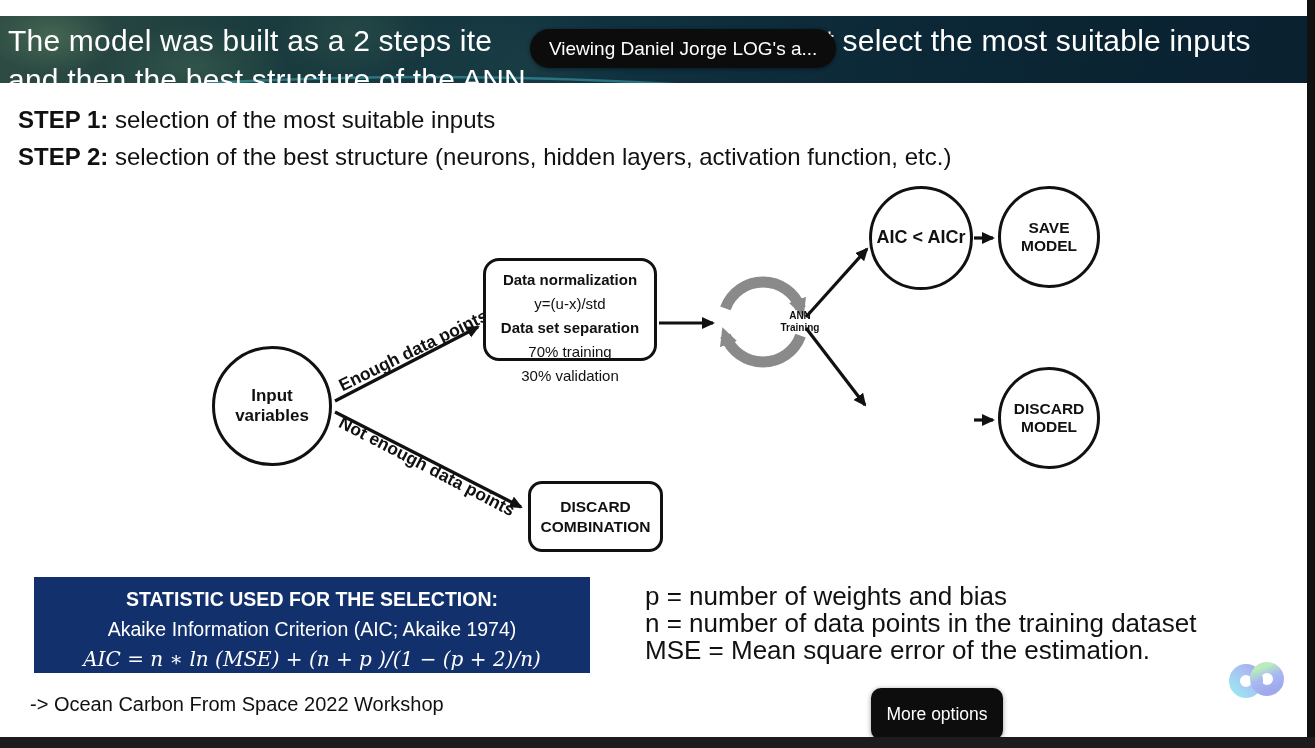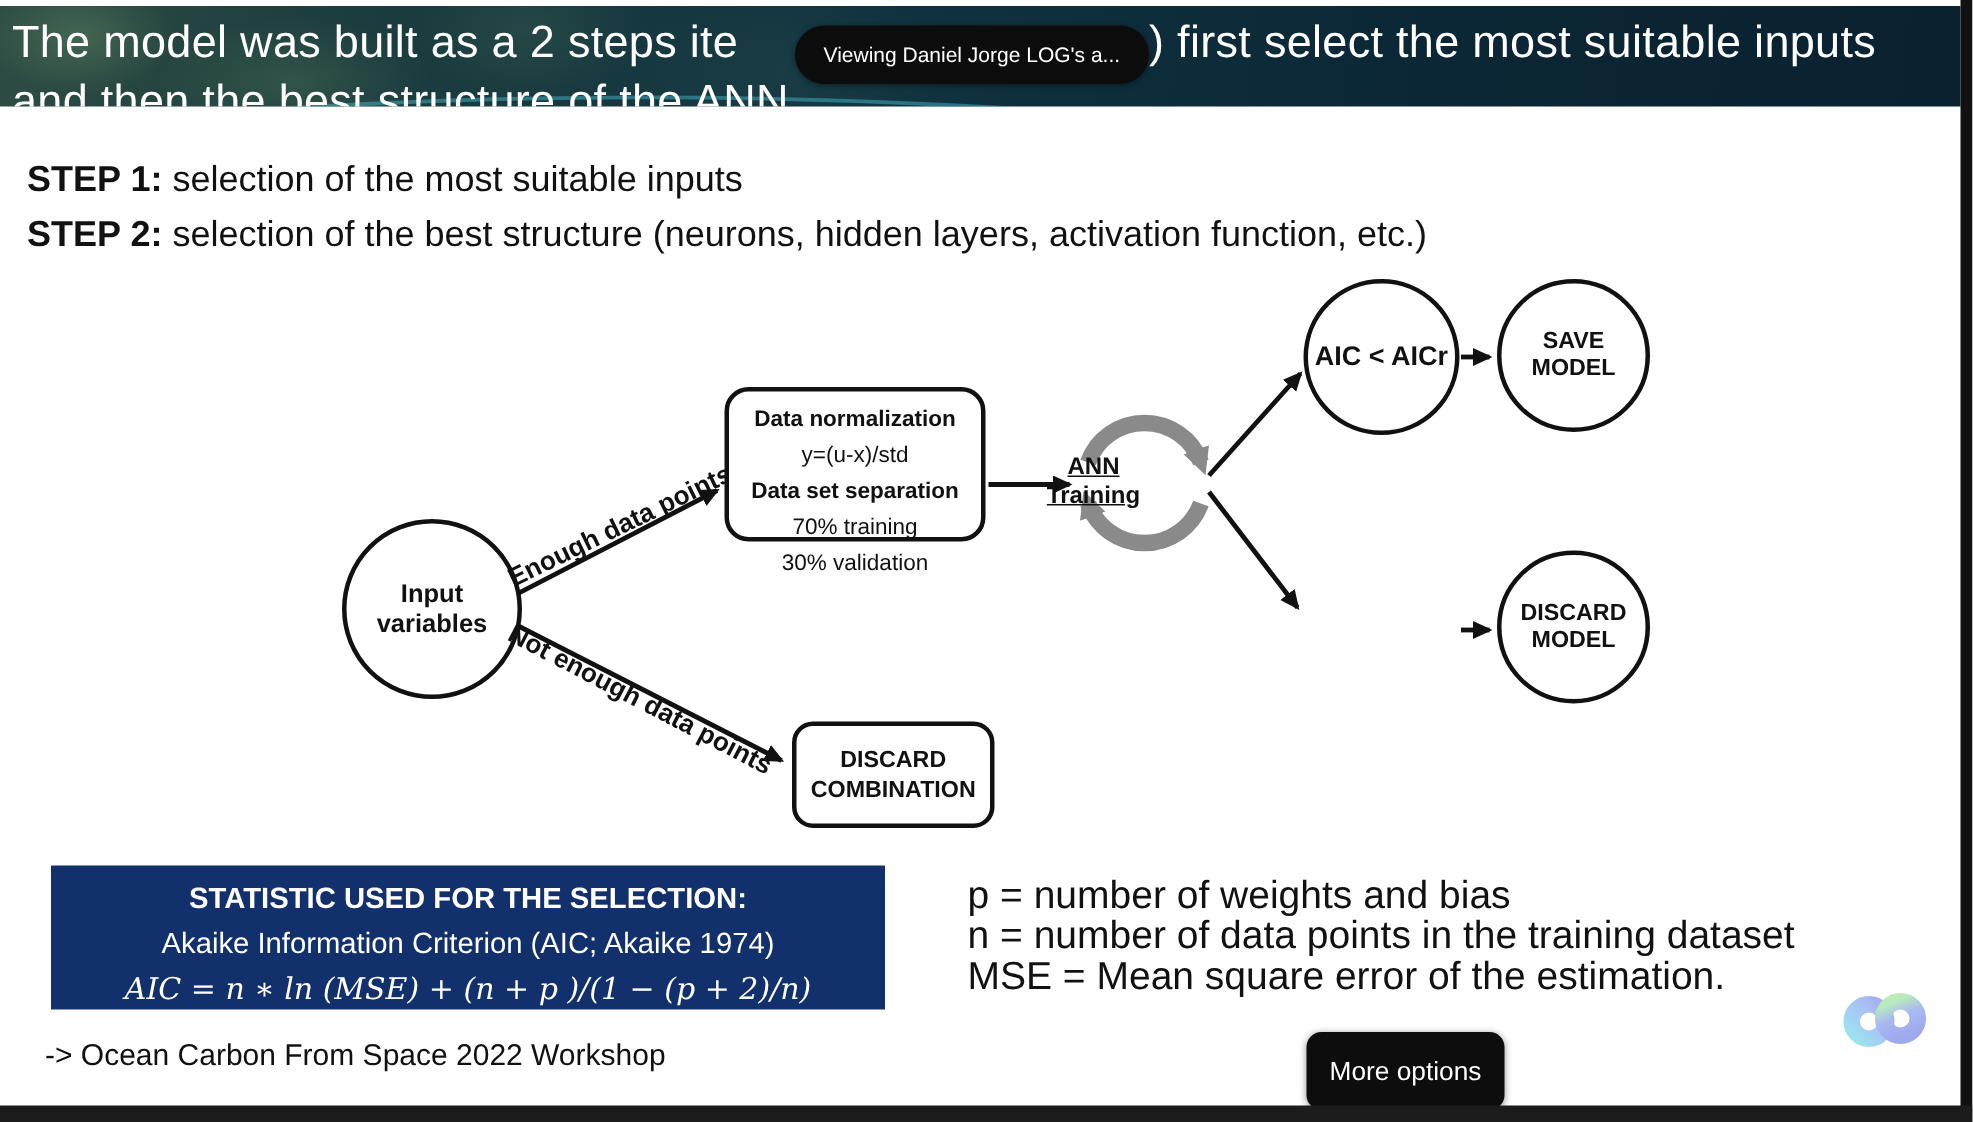--- a/index.html
+++ b/index.html
@@ -2,63 +2,63 @@
 <html><head>
 <meta charset="utf-8">
 <style>
   * { margin:0; padding:0; box-sizing:border-box; }
   html,body { width:1315px; height:748px; overflow:hidden; background:#fff;
               font-family:"Liberation Sans", sans-serif; }
   #stage { position:relative; width:1315px; height:748px; background:#fff; }
 
   
   #banner {
-    position:absolute; left:0; top:4px; width:1307px; height:67px;
+    position:absolute; left:0; top:16px; width:1307px; height:67px;
     background:
       radial-gradient(ellipse 90px 55px at 4% 30%, rgba(110,150,105,.38), transparent 70%),
       radial-gradient(ellipse 130px 60px at 15% 75%, rgba(85,125,95,.33), transparent 70%),
       radial-gradient(ellipse 110px 70px at 27% 25%, rgba(70,110,88,.28), transparent 70%),
       radial-gradient(ellipse 160px 80px at 40% 65%, rgba(50,92,86,.22), transparent 72%),
       linear-gradient(96deg, #2e4c44 0%, #1c3d3e 18%, #103240 45%, #0b2634 75%, #0a2130 100%);
     overflow:hidden;
   }
   #banner svg.arc { position:absolute; left:0; top:0; }
   .banner-text { position:absolute; color:#fff; font-size:30px; font-weight:400;
                  letter-spacing:.2px; white-space:nowrap; }
   #banner-l1a { left:8px;  top:8px; }
   #banner-l1b { left:766px; top:8px; }
   #banner-l2  { left:8px;  top:47px; }
 
   .pill {
     position:absolute; left:530px; top:13px; height:39px; border-radius:20px;
-    background:#0c0c0c; color:#fff; font-size:14px; line-height:39px;
+    background:#0c0c0c; color:#fff; font-size:19px; line-height:39px;
     padding:0 19px; white-space:nowrap; box-shadow:0 1px 4px rgba(0,0,0,.45);
   }
 
   
   #slide { position:absolute; left:0; top:93px; width:1307px; height:644px; background:#fff; }
 
   .step-line { position:absolute; left:18px; font-size:24px; color:#111; white-space:nowrap; }
   #step1 { top:13px; }
   #step2 { top:50px; }
   .step-label { font-weight:700; }
 
   
   .circle {
     position:absolute; border:3px solid #111; border-radius:50%; background:#fff;
     display:flex; flex-direction:column; align-items:center; justify-content:center;
     text-align:center; font-weight:700; color:#111; line-height:1.18;
   }
-  #node-input   { left:228px; top:253px; width:120px; height:120px; font-size:17px; }
+  #node-input   { left:212px; top:253px; width:120px; height:120px; font-size:17px; }
   #node-aicless { left:869px; top:93px;  width:104px; height:104px; font-size:18px; }
   #node-save    { left:998px; top:93px;  width:102px; height:102px; font-size:15.5px; }
   #node-aicgt   { left:869px; top:276px; width:104px; height:104px; font-size:18px; }
   #node-discm   { left:998px; top:274px; width:102px; height:102px; font-size:15.5px; }
-  #node-ann     { left:687px; top:194px; width:84px;  height:70px;  font-size:16px;
-                  border:none; background:transparent; z-index:3;text-decoration:underline; }
+  #node-ann     { left:758px; top:194px; width:84px;  height:70px;  font-size:10px;
+                  border:none; background:transparent; z-index:3; }
 
   .rbox {
     position:absolute; border:3px solid #111; border-radius:16px; background:#fff;
     text-align:center; color:#111;
   }
   #box-norm { left:483px; top:165px; width:174px; height:103px; padding-top:7px;
               font-size:15px; line-height:24px; }
   #box-norm .b { font-weight:700; }
   #box-discard { left:528px; top:388px; width:135px; height:71px; border-radius:14px;
                  display:flex; flex-direction:column; align-items:center; justify-content:center;

